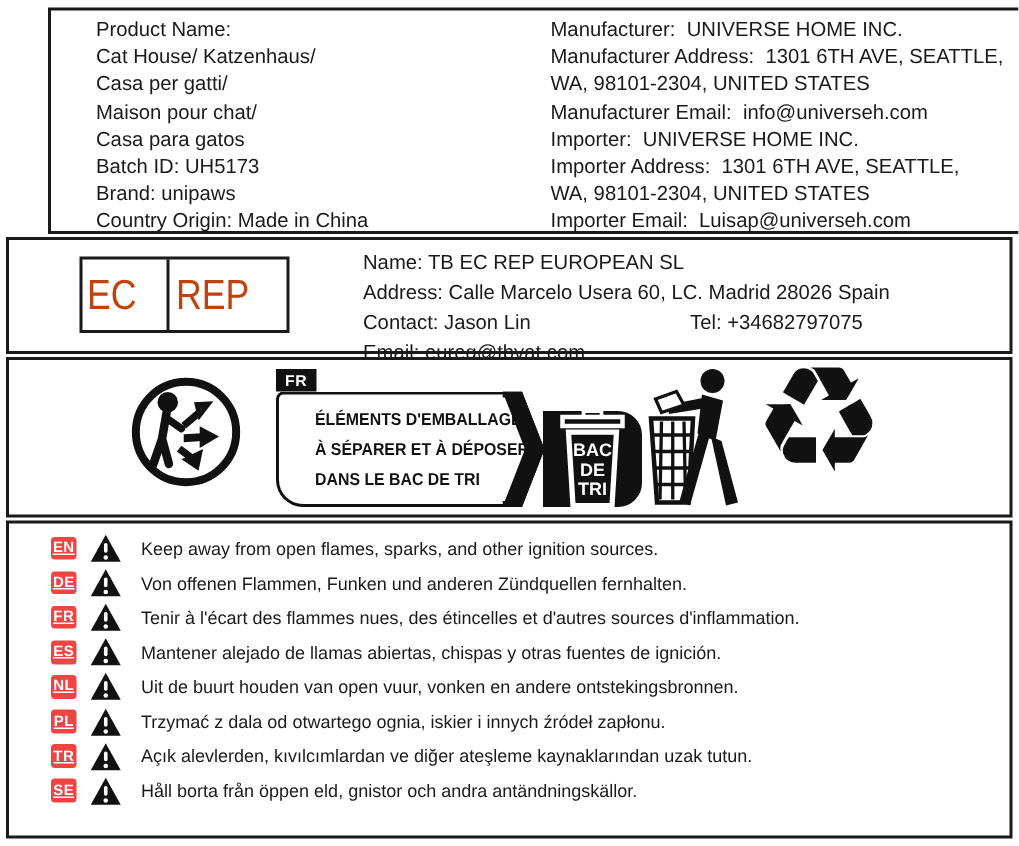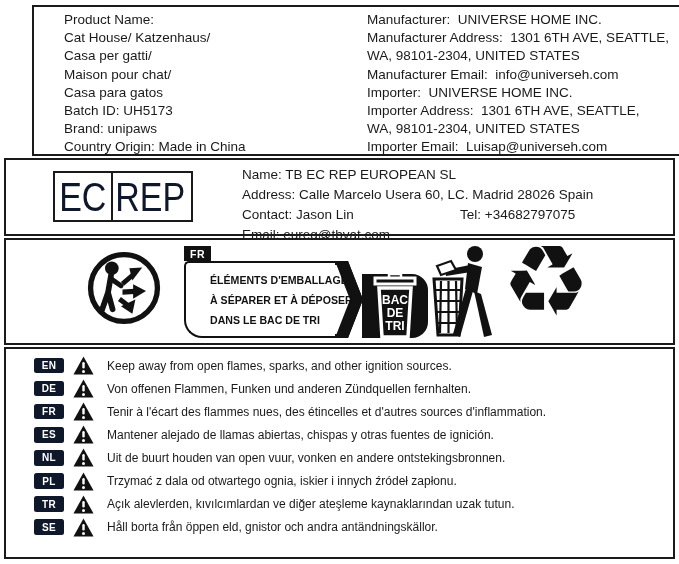--- a/index.html
+++ b/index.html
@@ -20,22 +20,22 @@
   .col { position:absolute; top:4px; font-size:13.5px; line-height:18.2px; }
   #col-product { left:30px; }
   #col-mfr     { left:333px; }
 
   
   .ecrep-logo {
     position:absolute; left:47px; top:11px; width:140px; height:51px;
     border:2.5px solid #1a1a1a; display:flex; box-sizing:border-box;
   }
   .ecrep-cell {
-    display:flex; align-items:center; justify-content:flex-end;
-    font-size:40px; line-height:40px; color:#0f172a;
+    display:flex; align-items:center; justify-content:flex-start;
+    font-size:28px; line-height:40px; color:#c2410c;
   }
   .ecrep-cell span { display:inline-block; transform:scaleX(0.85); }
   .ecrep-cell.ec  { width:42%; border-right:2.5px solid #1a1a1a; }
   .ecrep-cell.rep { width:58%; }
   .ecrep-text { position:absolute; left:236px; top:5px; font-size:13.5px; line-height:20px; }
   .ecrep-row3 { display:flex; }
   .ecrep-row3 .contact { display:inline-block; width:218px; }
 
   
   .icon-abs { position:absolute; }
@@ -61,23 +61,23 @@
   .infotri-chevron { margin-left:-1px; }
   .infotri-binbox {
     width:66px; background:#111; border-radius:0 16px 16px 0; margin-left:-1px;
     display:flex; align-items:center; justify-content:center;margin-top:13px;
   }
 
   
   #warn-list { position:absolute; left:0; top:5px; width:100%; }
   .warn-row { display:flex; align-items:center; height:23.1px; padding-left:28px; }
   .warn-badge {
-    width:30px; height:15.5px; background:#0f172a; color:#fff; border-radius:2.5px;
+    width:17px; height:15.5px; background:#ef4444; color:#fff; border-radius:2.5px;
     font-size:10px; font-weight:bold; display:flex; align-items:center; justify-content:center;
-    margin-right:9px; flex:0 0 auto; letter-spacing:0.3px;
+    margin-right:9px; flex:0 0 auto; letter-spacing:0.3px;text-decoration:underline;
   }
   .warn-tri { margin-right:13px; flex:0 0 auto; }
   .warn-text { font-size:12px; white-space:nowrap; }
 </style>
 </head>
 <body>
 
 <div class="label">
 
   <div class="box" id="box-top">

